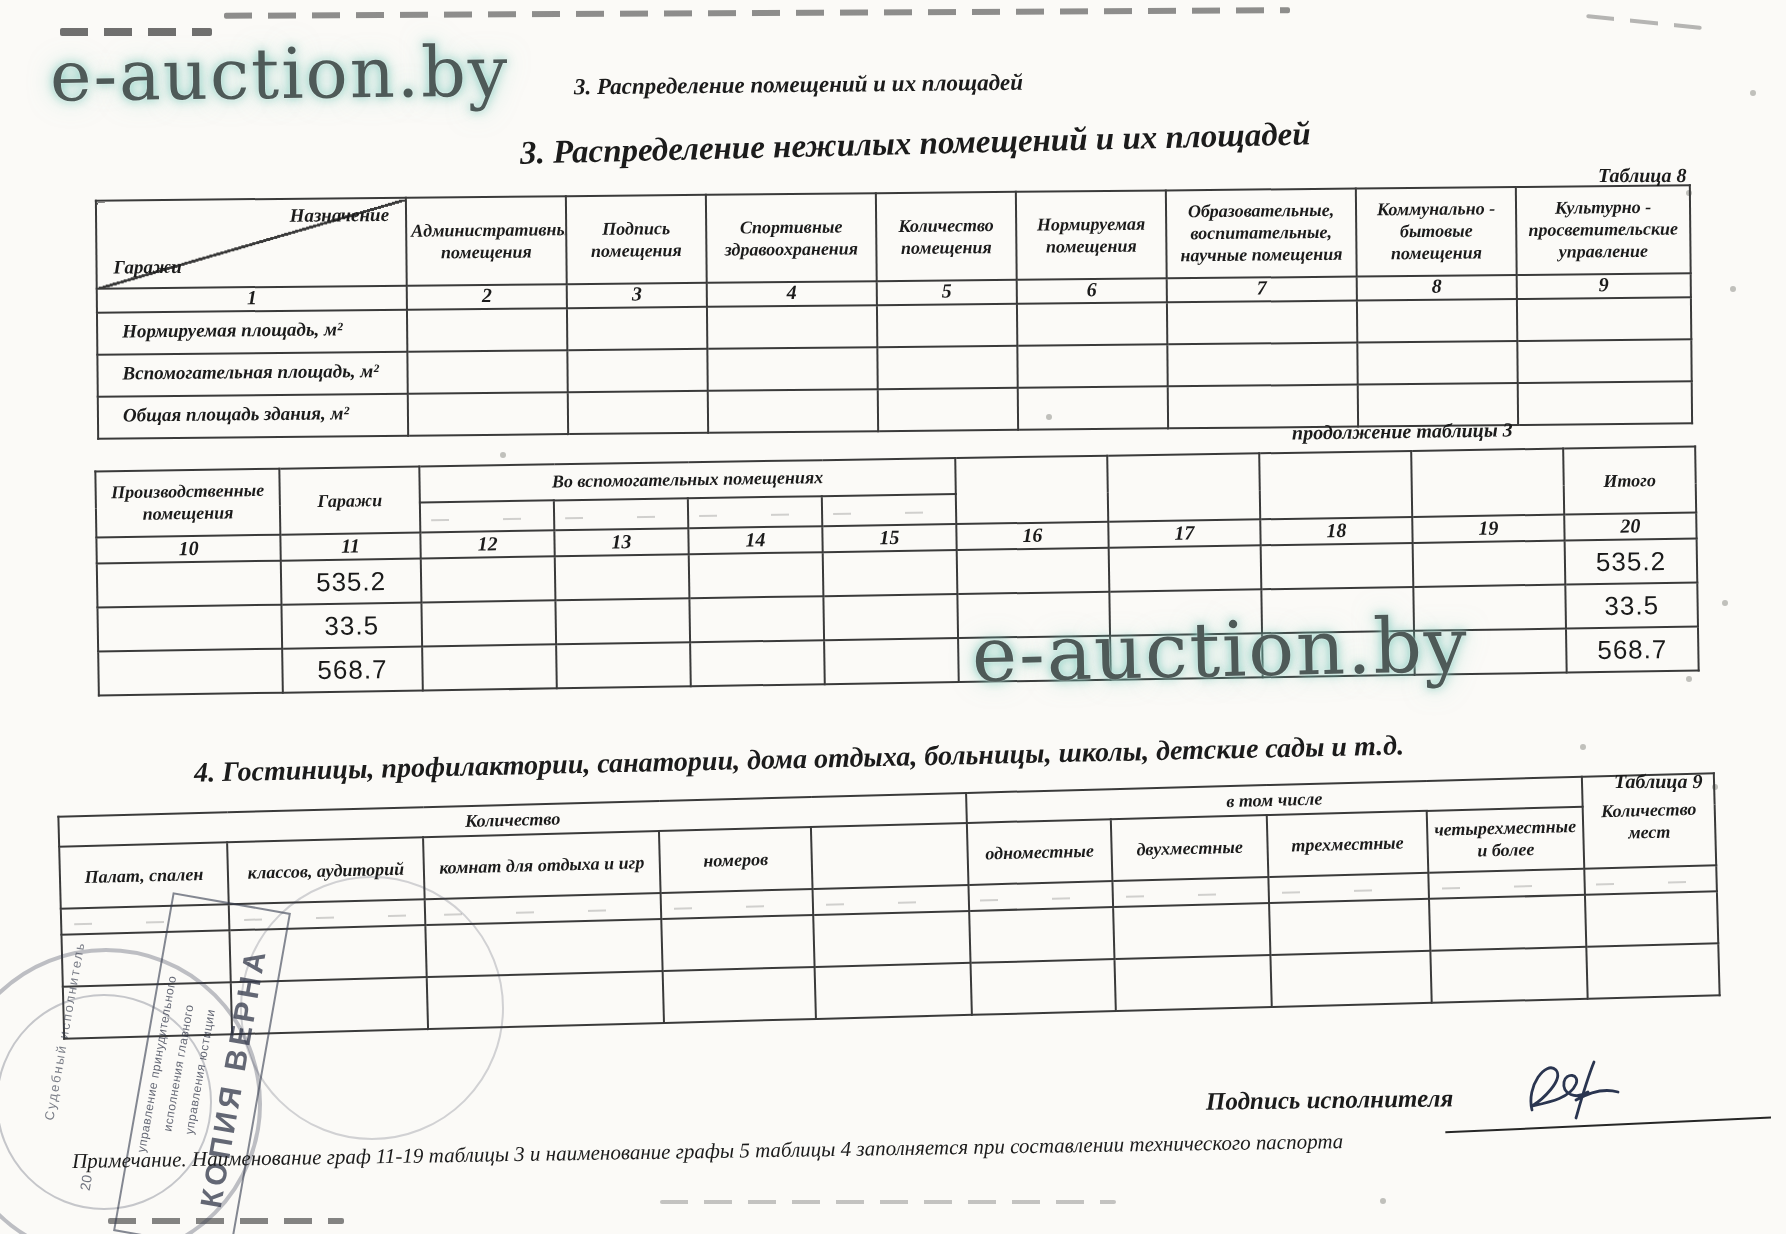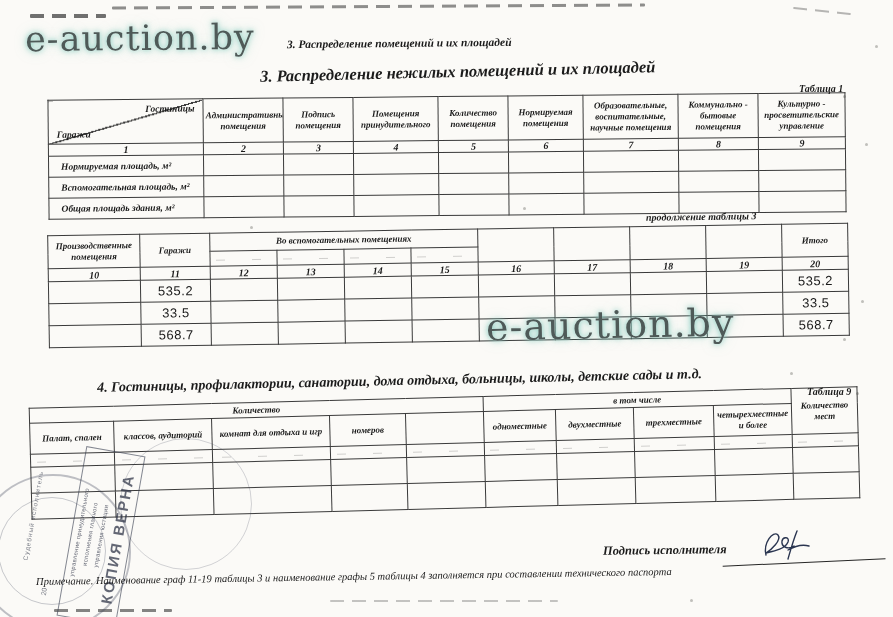--- a/index.html
+++ b/index.html
@@ -79,43 +79,43 @@
   <div class="speck abs" style="left:856px;top:392px;"></div>
   <div class="speck abs" style="left:250px;top:226px;"></div>
   <div class="speck abs" style="left:875px;top:45px;"></div>
   <div class="speck abs" style="left:690px;top:599px;"></div>
 
   <div class="wm wm1 abs">e-auction.by</div>
   <div class="wm wm2 abs">e-auction.by</div>
 
   <div class="t-small abs">3. Распределение помещений и их площадей</div>
   <div class="t-sec3 abs">3. Распределение нежилых помещений и их площадей</div>
-  <div class="t-tab3 abs">Таблица 1</div>
+  <div class="t-tab3 abs">Таблица 8</div>
 
   <table class="t3a abs">
     <colgroup>
         <col style="width:155px">
         <col style="width:80px">
         <col style="width:70px">
         <col style="width:85px">
         <col style="width:70px">
         <col style="width:75px">
         <col style="width:95px">
         <col style="width:80px">
         <col style="width:87px">
       </colgroup>
     <tbody>
         <tr class="rh1">
       <td class="diag">
-            <span class="ct">Гостиницы</span>
+            <span class="ct">Назначение</span>
             <span class="cb">Гаражи</span>
           </td>
       <td class="h">Административные помещения</td>
       <td class="h">Подпись помещения</td>
-      <td class="h">Помещения принудительного</td>
+      <td class="h">Спортивные здравоохранения</td>
       <td class="h">Количество помещения</td>
       <td class="h">Нормируемая помещения</td>
       <td class="h">Образовательные, воспитательные, научные помещения</td>
       <td class="h">Коммунально - бытовые помещения</td>
       <td class="h">Культурно - просветительские управление</td>
     </tr>
     <tr class="rnum">
       <td class="num">1</td>
       <td class="num">2</td>
       <td class="num">3</td>

